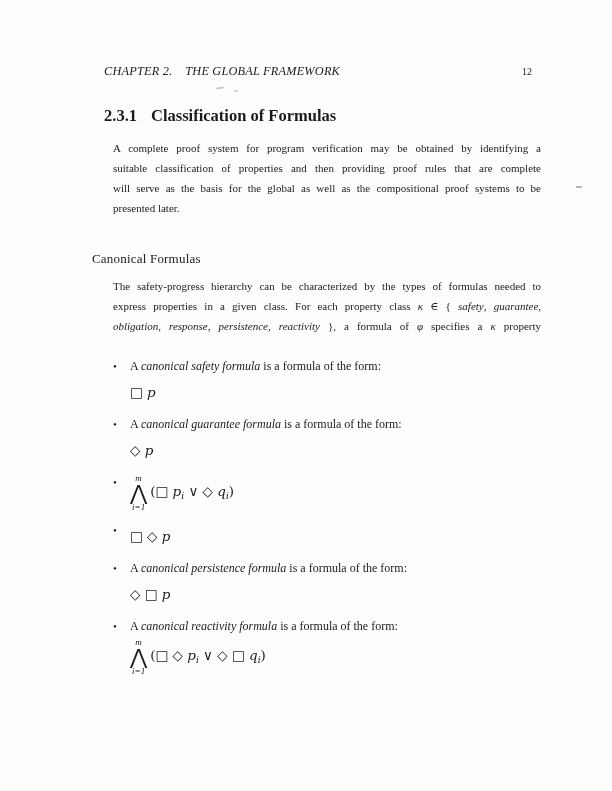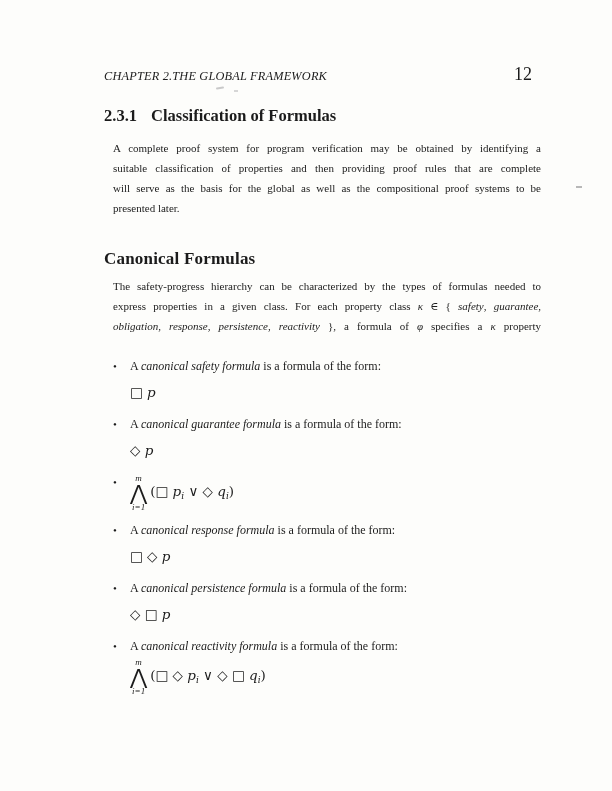--- a/index.html
+++ b/index.html
@@ -8,37 +8,37 @@
     background:#fdfdfb; color:#1b1b1b; overflow:hidden;
     font-family:"Liberation Serif","DejaVu Serif",serif;
   }
   
   .running-header {
     position:absolute; left:104px; top:64px; width:428px;
     display:flex; justify-content:space-between; align-items:baseline;
     font-size:12.3px;
   }
   .hdr-left { font-style:italic; letter-spacing:0.2px; }
-  .hdr-title { }
-  .hdr-page { font-style:normal; font-size:18px; }
+  .hdr-title { margin-left:13px; }
+  .hdr-page { font-style:normal; font-size:10px; }
   
   .section-heading {
     position:absolute; left:104px; top:105px;
     font-weight:bold; font-size:16.5px; line-height:22px;
   }
   .section-number { margin-right:14px; }
   
   .para { position:absolute; left:113px; width:428px; font-size:11px; }
   .para-1 { top:138px; }
   .para-2 { top:276px; }
   .pline { line-height:20px; text-align:justify; text-align-last:justify; }
   .pline.last { text-align-last:left; }
   .subsection {
-    position:absolute; left:104px; top:249px;
-    font-weight:bold; font-size:17px; line-height:20px; letter-spacing:0.2px;
+    position:absolute; left:92px; top:249px;
+    font-weight:normal; font-size:13px; line-height:20px; letter-spacing:0.2px;
   }
   
   .bullets { position:absolute; left:104px; top:356px; width:428px; font-size:12px; }
   .bullet { display:flex; margin-bottom:6px; }
   .marker { width:26px; padding-left:9px; box-sizing:border-box;
             font-size:11px; line-height:20px; }
   .bullet-body { flex:1; }
   .bullet-label { line-height:20px; }
   .formula {
     margin:6px 0 6px 0; font-size:13.5px; line-height:20px;
@@ -121,21 +121,20 @@
             <span class="lim">i=1</span>
           </span>
           <span class="fbody"><span class="seg-r">(□ </span><span class="seg-i">p</span><span class="seg-sub">i</span><span class="seg-r"> ∨ ◇ </span><span class="seg-i">q</span><span class="seg-sub">i</span><span class="seg-r">)</span></span>
         </div>
       </div>
     </div>
 
     <div class="bullet">
       <span class="marker">•</span>
       <div class="bullet-body">
-        <div class="bullet-label"><span class="seg-r">A </span><span class="seg-i">canonical response formula</span><span class="seg-r"> is a formula of the form:</span></div>
         <div class="formula"><span class="seg-r">□ ◇ </span><span class="seg-i">p</span></div>
       </div>
     </div>
 
     <div class="bullet">
       <span class="marker">•</span>
       <div class="bullet-body">
         <div class="bullet-label"><span class="seg-r">A </span><span class="seg-i">canonical persistence formula</span><span class="seg-r"> is a formula of the form:</span></div>
         <div class="formula"><span class="seg-r">◇ □ </span><span class="seg-i">p</span></div>
       </div>

